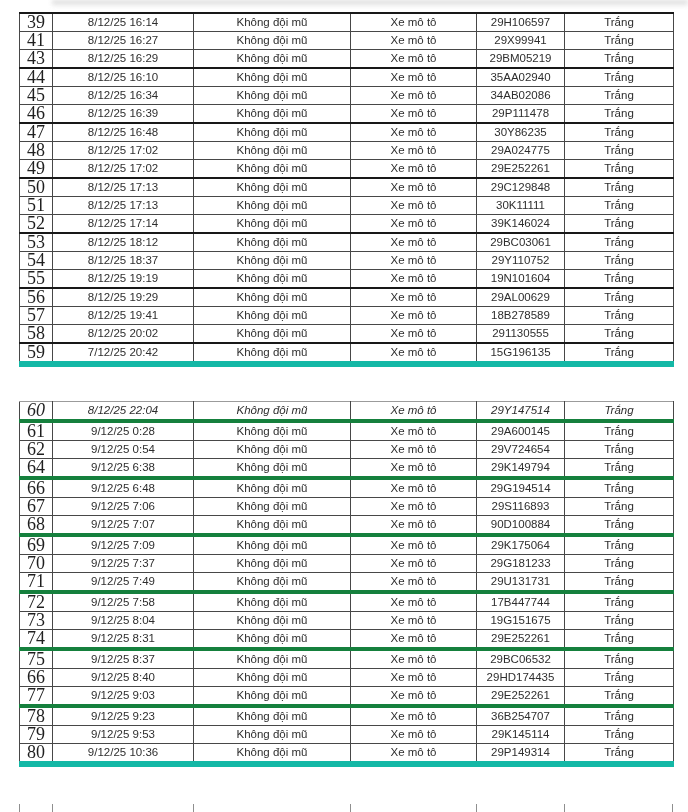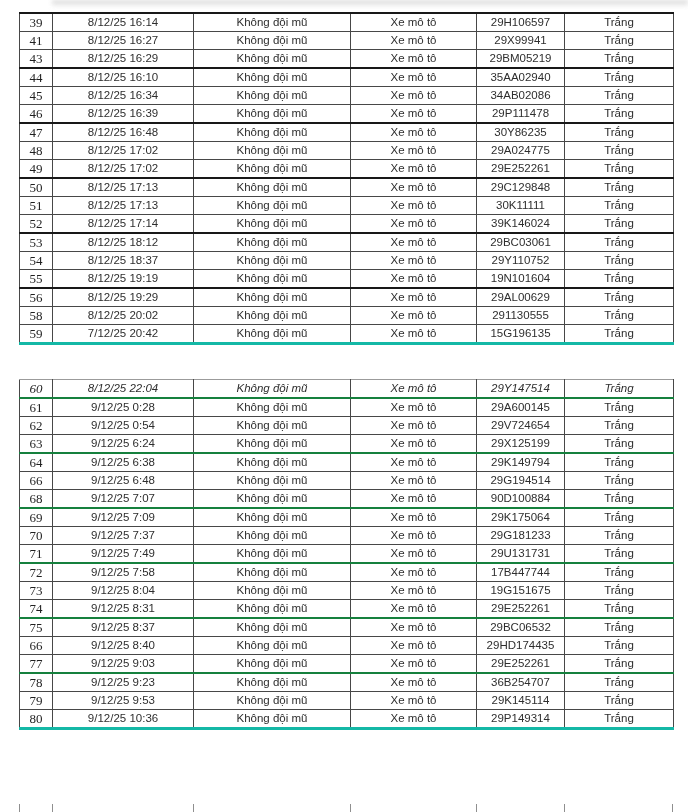--- a/index.html
+++ b/index.html
@@ -43,28 +43,28 @@
     text-align: center;
     vertical-align: middle;
     font-size: 11.5px;
     color: #2e2e2e;
     white-space: nowrap;
     overflow: hidden;
   }
   
   table.vtable td.c0 {
     font-family: "Liberation Serif", serif;
-    font-size: 13px;
+    font-size: 18px;
     color: #1f1f1f;
   }
   
   #table-1 tr:nth-child(3n+1) td { border-top: 2px solid #181818; }
-  #table-2 tr:nth-child(3n+2) td { border-top: 2px solid #15803d; }
+  #table-2 tr:nth-child(3n+2) td { border-top: 4px solid #15803d; }
   #table-2 tr:first-child td { border-top: 1px solid #9b9b9b; font-style: italic; }
-  table.vtable tr:last-child td { border-bottom: 3px solid #14b8a6; }
+  table.vtable tr:last-child td { border-bottom: 6px solid #14b8a6; }
   #table-2 {
     margin-top: 34px;
   }
   
   .bottom-stubs {
     position: absolute;
     left: 0;
     top: 804px;
     width: 688px;
     height: 8px;
@@ -216,20 +216,28 @@
         </tr>
         <tr>
           <td class="c0">56</td>
           <td class="c1">8/12/25 19:29</td>
           <td class="c2">Không đội mũ</td>
           <td class="c3">Xe mô tô</td>
           <td class="c4">29AL00629</td>
           <td class="c5">Trắng</td>
         </tr>
         <tr>
+          <td class="c0">57</td>
+          <td class="c1">8/12/25 19:41</td>
+          <td class="c2">Không đội mũ</td>
+          <td class="c3">Xe mô tô</td>
+          <td class="c4">18B278589</td>
+          <td class="c5">Trắng</td>
+        </tr>
+        <tr>
           <td class="c0">58</td>
           <td class="c1">8/12/25 20:02</td>
           <td class="c2">Không đội mũ</td>
           <td class="c3">Xe mô tô</td>
           <td class="c4">291130555</td>
           <td class="c5">Trắng</td>
         </tr>
         <tr>
           <td class="c0">59</td>
           <td class="c1">7/12/25 20:42</td>
@@ -269,41 +277,41 @@
         </tr>
         <tr>
           <td class="c0">62</td>
           <td class="c1">9/12/25 0:54</td>
           <td class="c2">Không đội mũ</td>
           <td class="c3">Xe mô tô</td>
           <td class="c4">29V724654</td>
           <td class="c5">Trắng</td>
         </tr>
         <tr>
-          <td class="c0">63</td>
-          <td class="c1">9/12/25 6:24</td>
-          <td class="c2">Không đội mũ</td>
-          <td class="c3">Xe mô tô</td>
-          <td class="c4">29X125199</td>
-          <td class="c5">Trắng</td>
-        </tr>
-        <tr>
           <td class="c0">64</td>
           <td class="c1">9/12/25 6:38</td>
           <td class="c2">Không đội mũ</td>
           <td class="c3">Xe mô tô</td>
           <td class="c4">29K149794</td>
           <td class="c5">Trắng</td>
         </tr>
         <tr>
           <td class="c0">66</td>
           <td class="c1">9/12/25 6:48</td>
           <td class="c2">Không đội mũ</td>
           <td class="c3">Xe mô tô</td>
           <td class="c4">29G194514</td>
+          <td class="c5">Trắng</td>
+        </tr>
+        <tr>
+          <td class="c0">67</td>
+          <td class="c1">9/12/25 7:06</td>
+          <td class="c2">Không đội mũ</td>
+          <td class="c3">Xe mô tô</td>
+          <td class="c4">29S116893</td>
           <td class="c5">Trắng</td>
         </tr>
         <tr>
           <td class="c0">68</td>
           <td class="c1">9/12/25 7:07</td>
           <td class="c2">Không đội mũ</td>
           <td class="c3">Xe mô tô</td>
           <td class="c4">90D100884</td>
           <td class="c5">Trắng</td>
         </tr>

